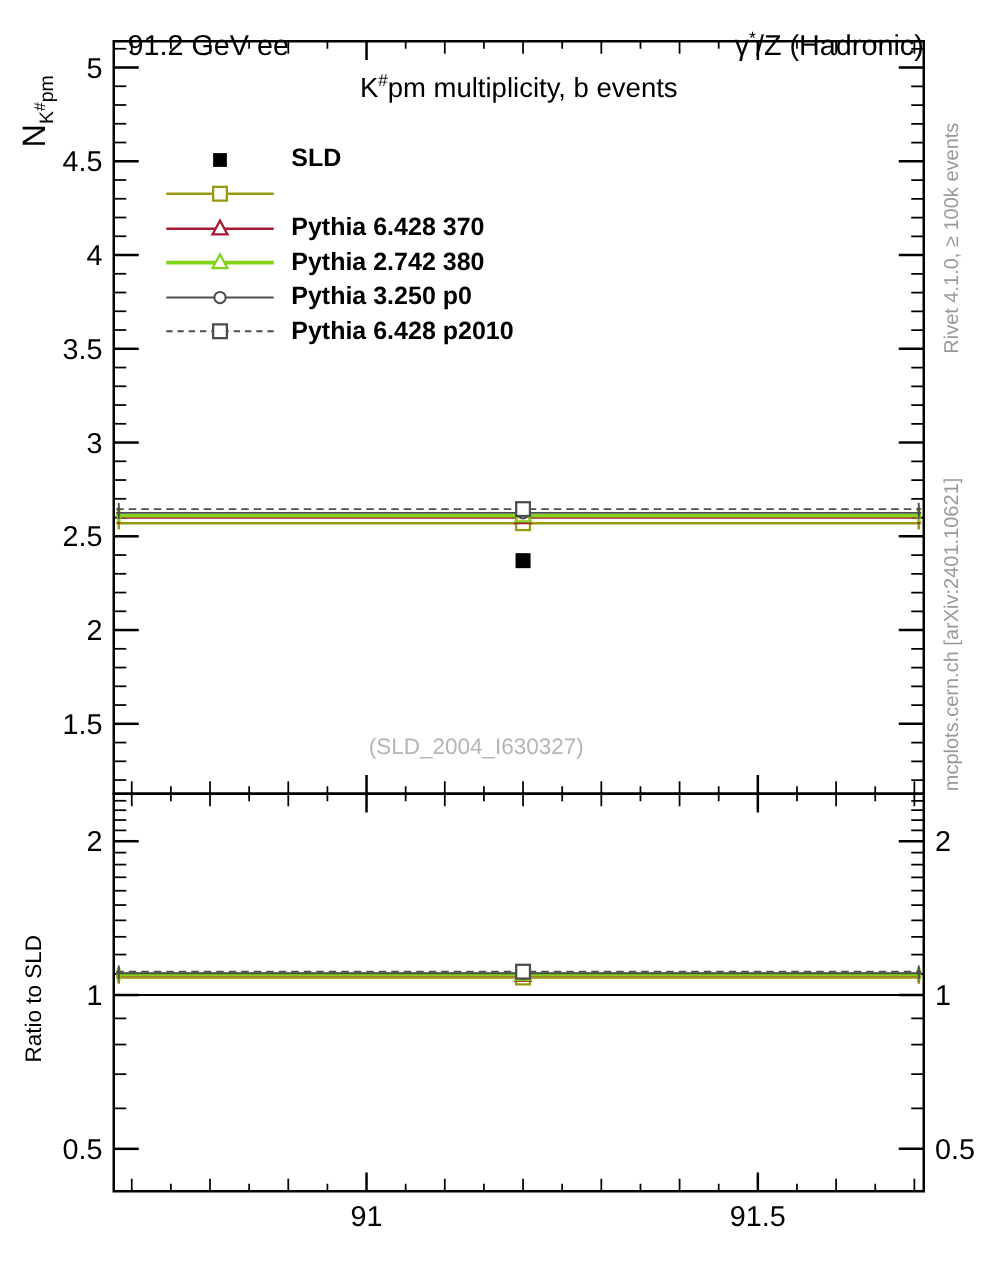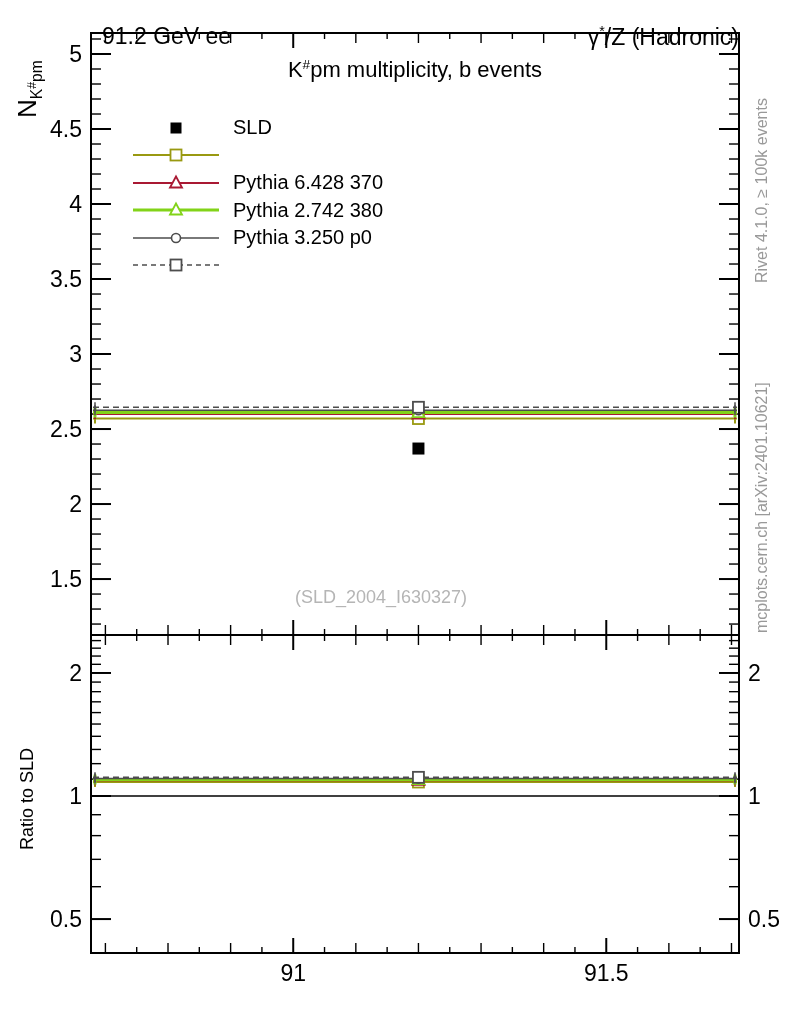--- a/index.html
+++ b/index.html
@@ -16,21 +16,21 @@
   .ylab sub{font-size:60%;}
   .ylab sub sup{font-size:80%;}
   .ratiolab{left:17px;top:850px;font-size:18px;transform:rotate(-90deg);transform-origin:top left;}
   .sidetext{color:#999;font-size:16px;transform:rotate(-90deg);transform-origin:top left;}
   .rivet{left:753px;top:283px;}
   .mcplots{left:753px;top:633px;}
   .watermark{left:91px;width:580px;text-align:center;top:587px;font-size:18px;color:#b5b5b5;}
   .legend{left:132px;top:114px;}
   .legend-row{display:flex;align-items:center;height:27.5px;}
   .legend-row svg{flex:0 0 auto;}
-  .legend-label{font-size:20px;margin-left:13px;}
+  .legend-label{font-size:20px;margin-left:13px;font-weight:bold;}
 </style>
 </head>
 <body>
 
 <div class="fig">
   <svg id="chart-svg" width="786" height="1024">
       <rect x="91" y="33" width="648" height="602" fill="none" stroke="#000" stroke-width="2"></rect>
       <rect x="91" y="635" width="648" height="318" fill="none" stroke="#000" stroke-width="2"></rect>
       <line x1="105.39999999999763" y1="33" x2="105.39999999999763" y2="43" stroke="#000" stroke-width="1.4"></line>
       <line x1="105.39999999999763" y1="635" x2="105.39999999999763" y2="625" stroke="#000" stroke-width="1.4"></line>
@@ -344,15 +344,16 @@
           <line x1="1" y1="11" x2="87" y2="11" stroke="#4d4d4d" stroke-width="1.5"></line>
           <circle cx="44" cy="11" r="4.5" fill="#fff" stroke="#4d4d4d" stroke-width="1.6"></circle>
         </svg>
         <span class="legend-label">Pythia 3.250 p0</span>
       </div>
       <div class="legend-row">
         <svg width="88" height="22">
           <line x1="1" y1="11" x2="87" y2="11" stroke="#4d4d4d" stroke-width="1.5" stroke-dasharray="5,4"></line>
           <rect x="38.5" y="5.5" width="11" height="11" fill="#fff" stroke="#4d4d4d" stroke-width="1.8"></rect>
         </svg>
+        <span class="legend-label">Pythia 6.428 p2010</span>
       </div>
     </div>
 </div>
 
 </body></html>

